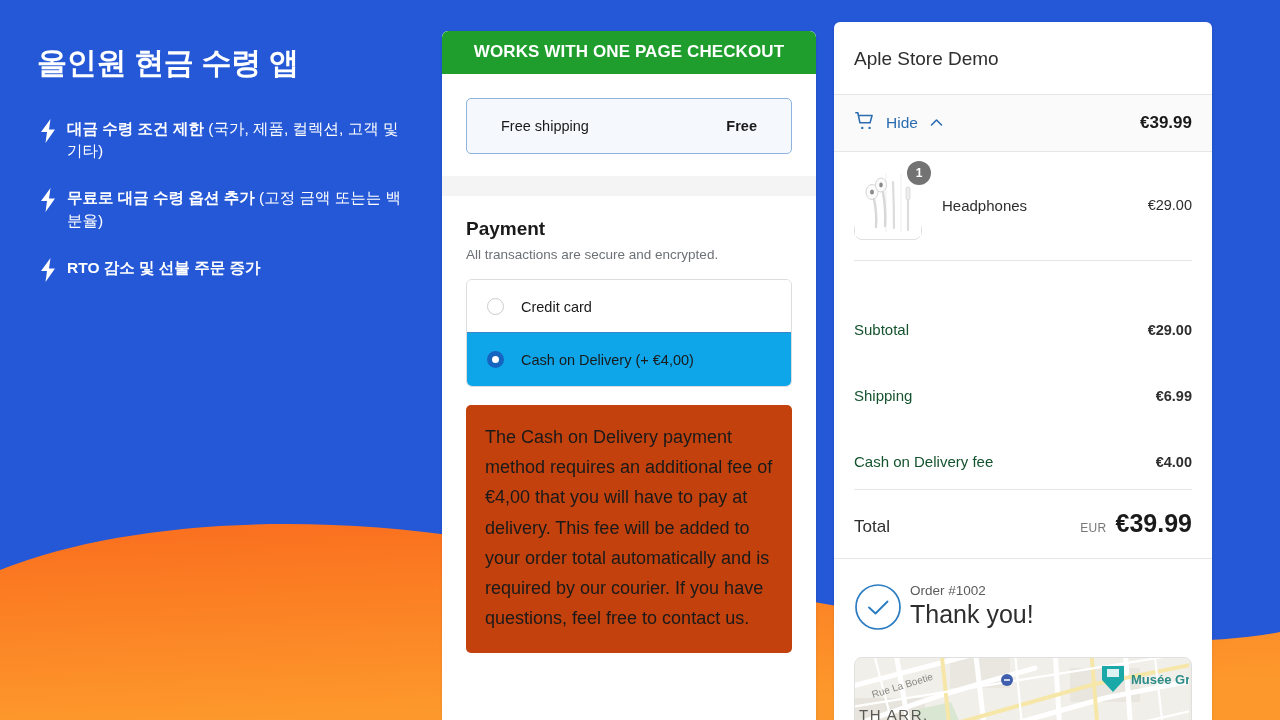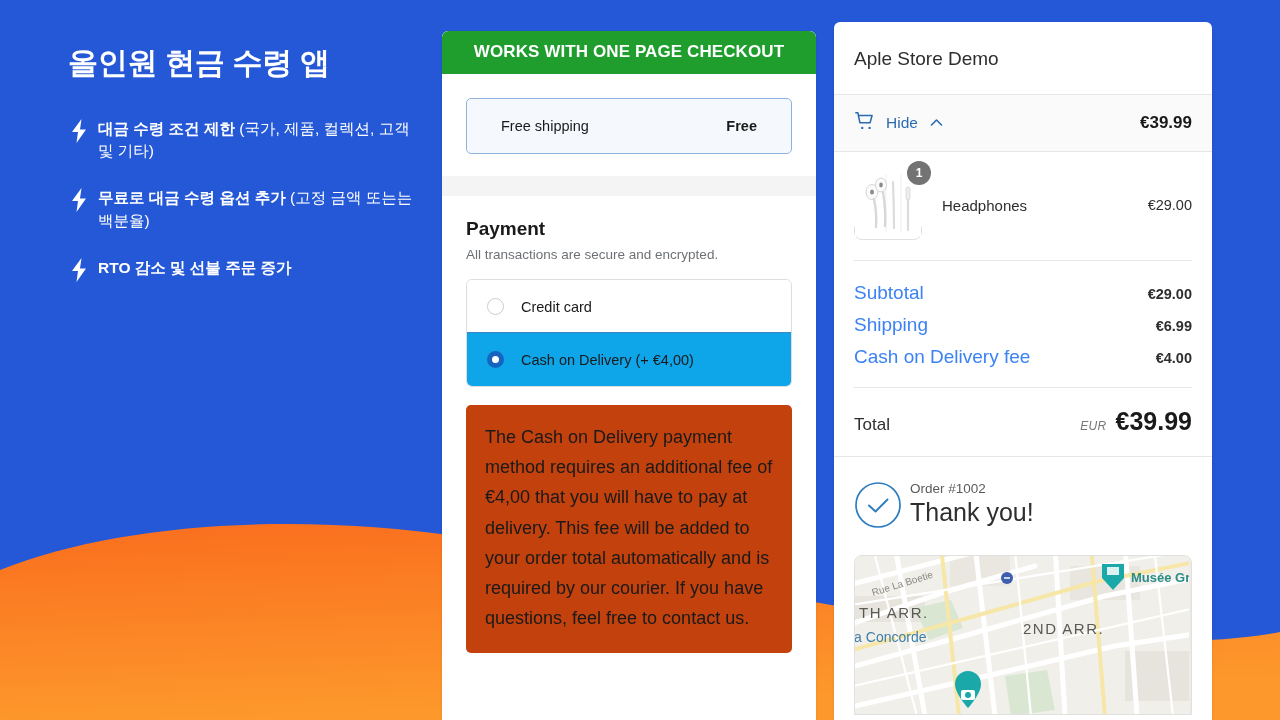--- a/index.html
+++ b/index.html
@@ -22,21 +22,21 @@
     width: 1280px; height: 240px;
     pointer-events: none;
   }
   .wave-wrap svg { display: block; width: 1280px; height: 240px; }
 
   
   .promo {
     position: absolute;
     left: 0; top: 0;
     width: 440px; height: 720px;
-    padding: 44px 26px 0 68px;
+    padding: 44px 26px 0 37px;
     z-index: 5;
   }
   .promo-title {
     color: #ffffff;
     font-size: 30px;
     font-weight: bold;
     letter-spacing: -0.3px;
     line-height: 1.25;
     margin-bottom: 36px;
   }
@@ -228,27 +228,27 @@
   .item-name { flex: 1 1 auto; font-size: 15px; color: #2E2E2E; }
   .item-price { font-size: 14.5px; color: #2E2E2E; }
 
   .totals { padding: 16px 0 14px; border-bottom: 1px solid #E6E6E6; }
   .total-row {
     display: flex;
     justify-content: space-between;
     align-items: baseline;
     padding: 5px 0;
   }
-  .total-row .k { font-size: 19px; color: #3b82f6; }
+  .total-row .k { font-size: 15px; color: #14532d; margin-top: 39px; }
   .total-row .v { font-size: 14.5px; color: #2E2E2E; font-weight: bold; }
 
   .grand { display: flex; justify-content: space-between; align-items: baseline; padding: 19px 0 20px; }
   .grand .k { font-size: 17px; color: #2E2E2E; }
   .grand .right { display: flex; align-items: baseline; gap: 9px; }
-  .grand .cur { font-size: 12px; color: #777; letter-spacing: 0.3px; font-style: italic; }
+  .grand .cur { font-size: 12px; color: #777; letter-spacing: 0.3px; }
   .grand .amt { font-size: 25px; font-weight: bold; color: #1A1A1A; }
 
   .summary-body { background: #FAFAFA; }
   .thankyou {
     background: #ffffff;
     border-top: 1px solid #E6E6E6;
     padding: 24px 20px 22px;
     display: flex;
     align-items: flex-start;
     gap: 8px;

